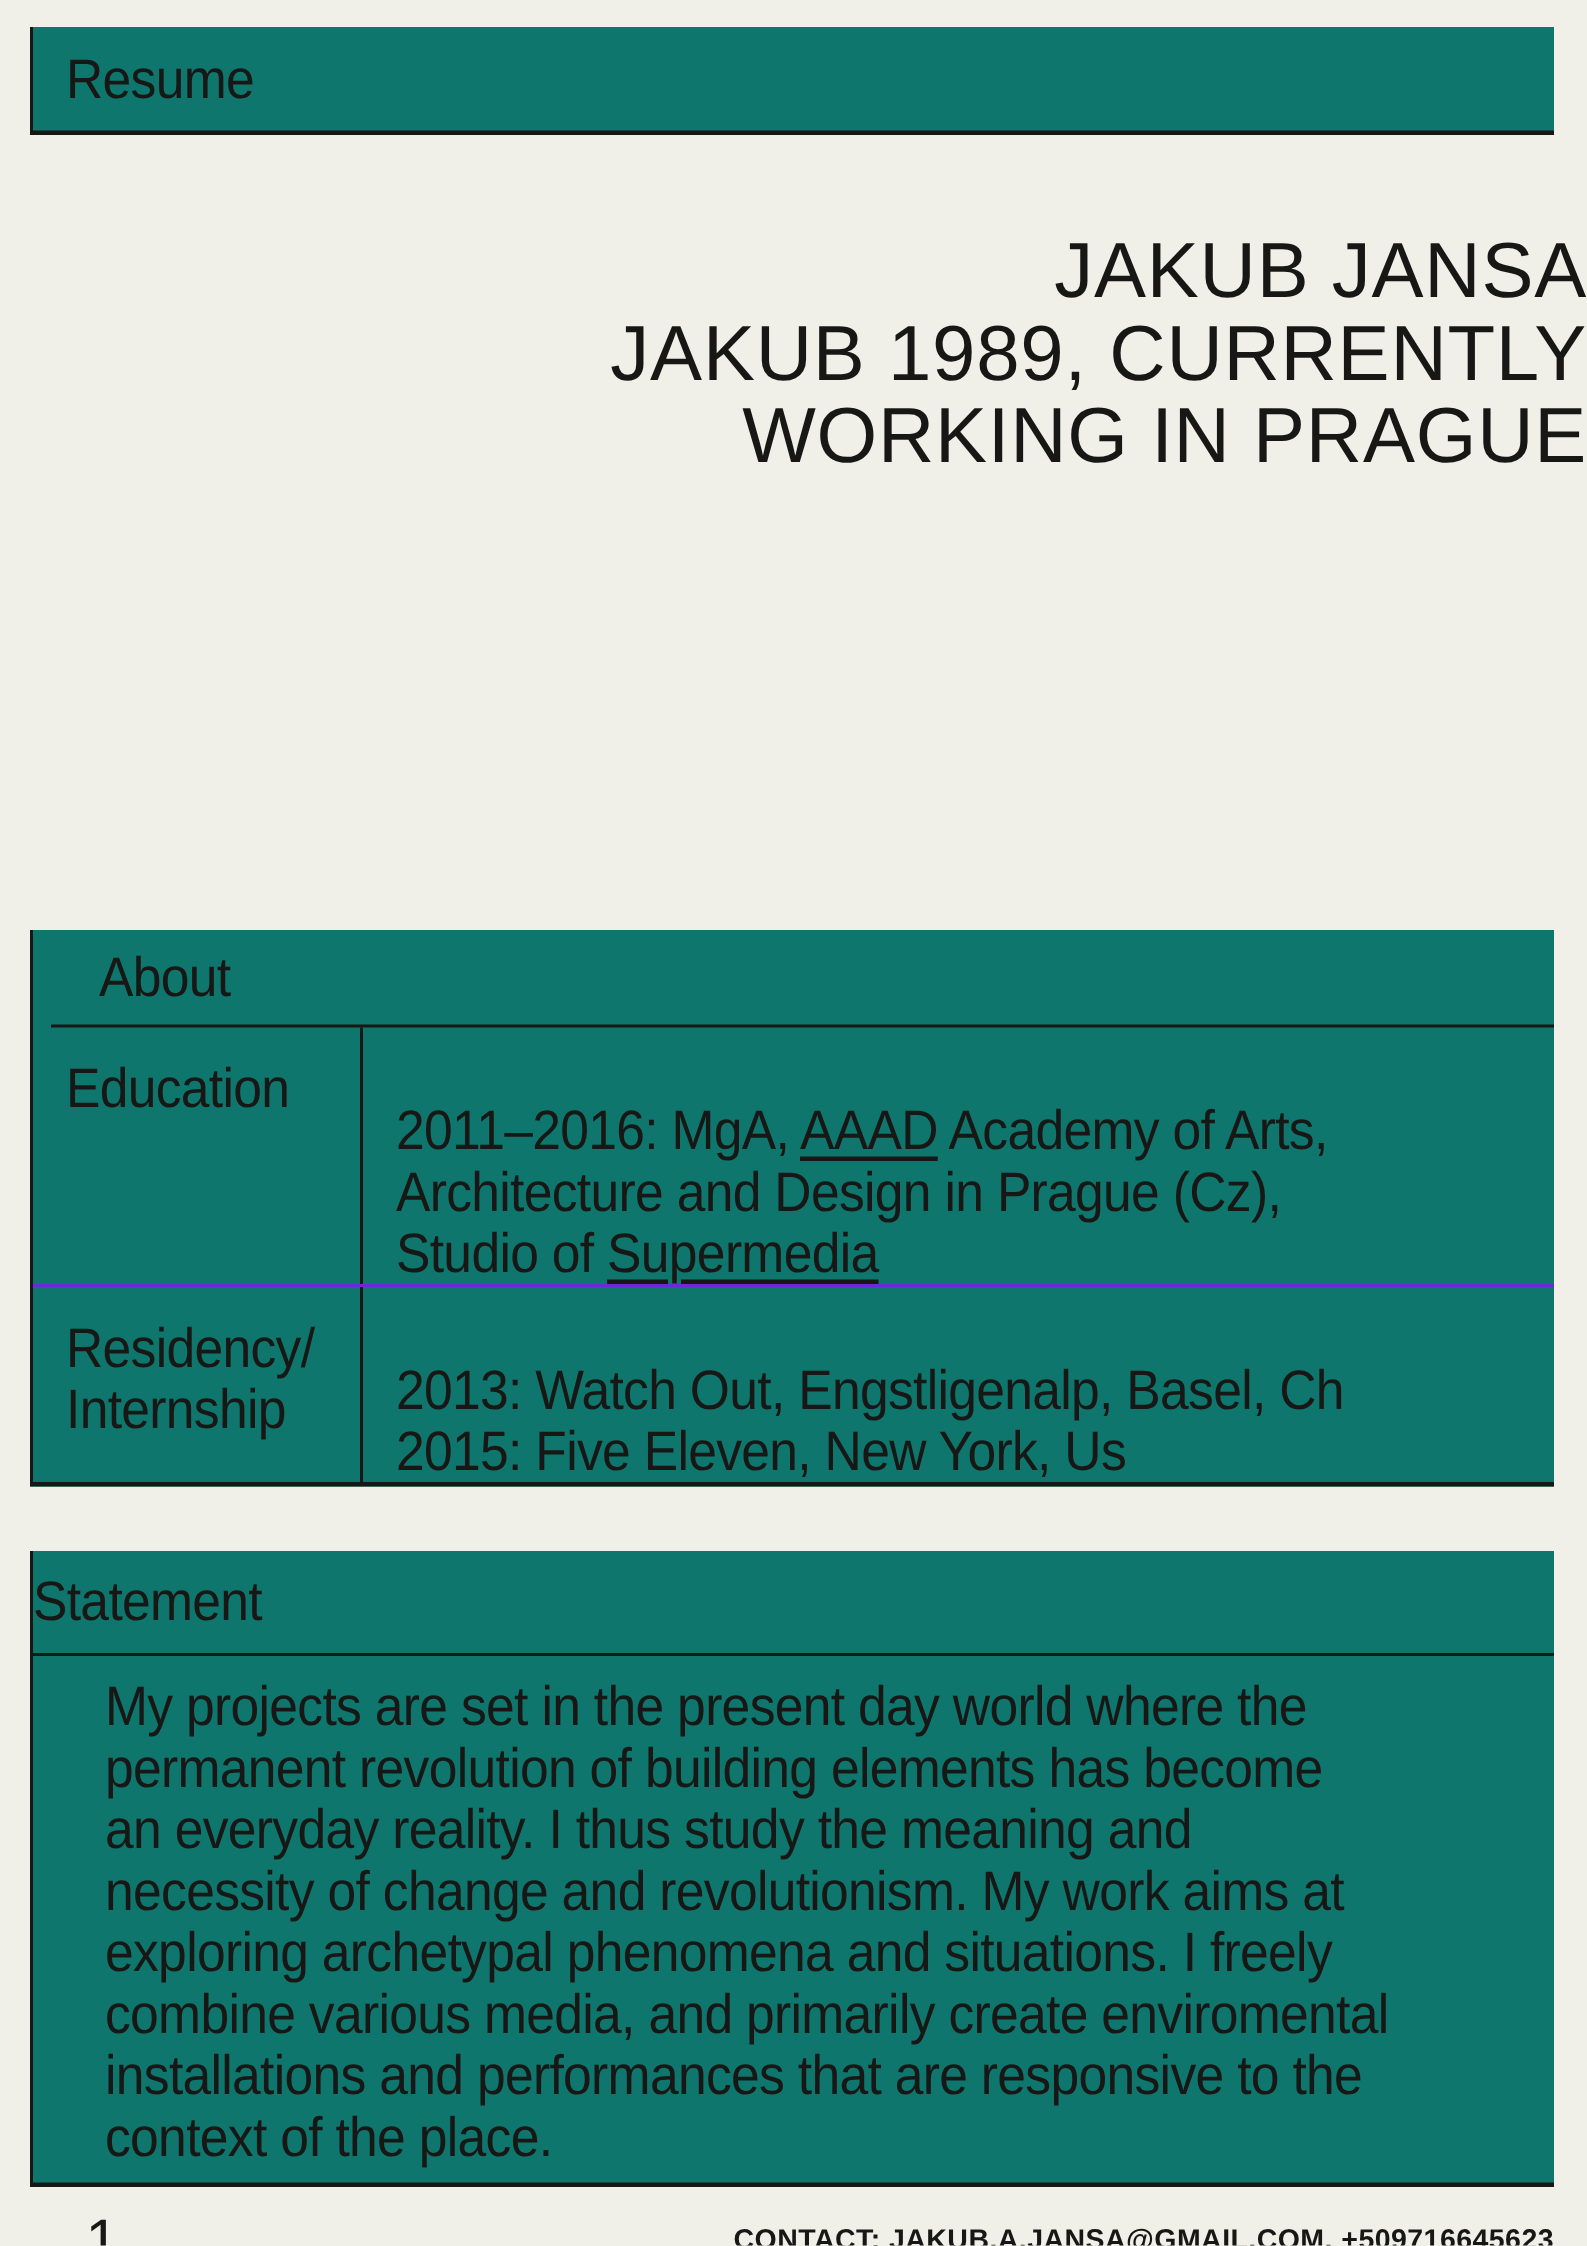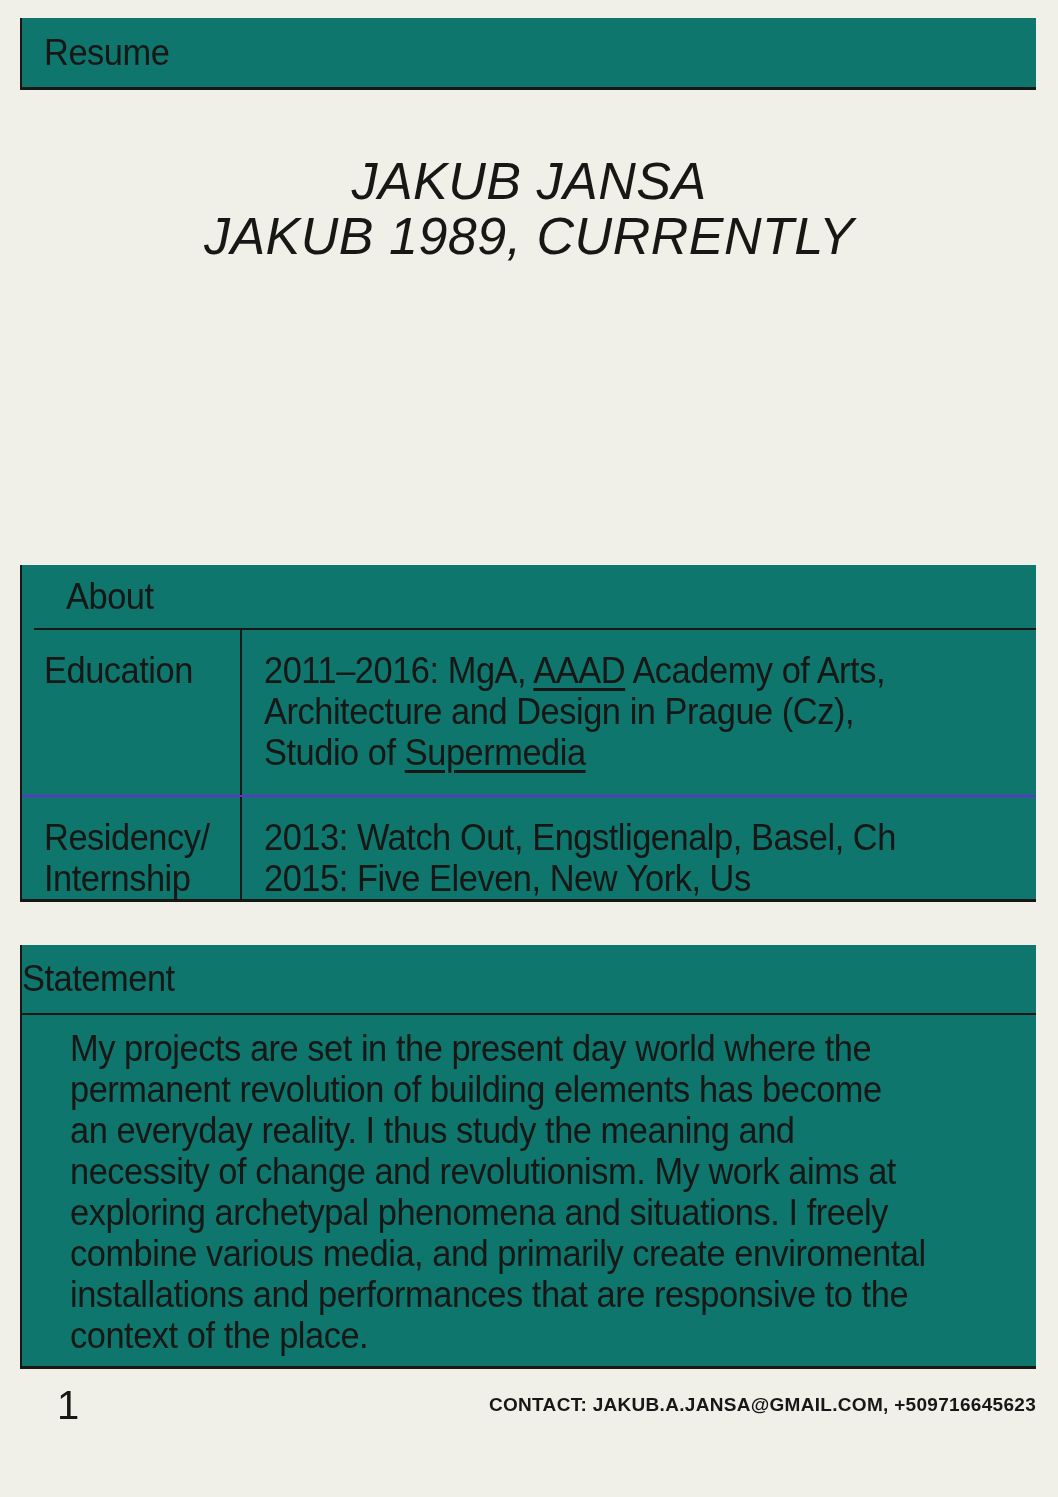--- a/index.html
+++ b/index.html
@@ -46,25 +46,24 @@
     border-bottom: 3px solid #171715;
     display: flex;
     align-items: center;
     padding-left: 22px;
     font-size: 37px;
   }
 
   
   .hero {
     margin-top: 64px;
-    text-align: center;
+    text-align: right;
     font-size: 52px;
     line-height: 55px;
     letter-spacing: 0.5px;
-    font-style: italic;
   }
   .hero-line {
     white-space: nowrap;
   }
 
   
   .panel-about { margin-top: 301px; }
 
   .section-label {
     height: 65px;
@@ -92,20 +91,21 @@
     min-height: 105px;
     border-bottom: 3px solid #171715;
     box-sizing: border-box;
   }
   .term-cell {
     border-right: 2px solid #171715;
     padding: 20px 8px 0 22px;
   }
   .value-cell {
     padding: 20px 14px 0 22px;
+    margin-top: 28px;
   }
 
   a.inline-link, .inline-link {
     color: inherit;
     text-decoration: underline;
     text-decoration-thickness: 2.5px;
     text-underline-offset: 5px;
     cursor: pointer;
   }
 
@@ -153,20 +153,21 @@
 </head>
 <body>
 
 <div class="panel panel-header">
   <span class="cx">Resume</span>
 </div>
 
 <div class="hero">
   <div class="hero-line">JAKUB JANSA</div>
   <div class="hero-line">JAKUB 1989, CURRENTLY</div>
+  <div class="hero-line">WORKING IN PRAGUE</div>
 </div>
 
 <div class="panel panel-about">
   <div class="section-label">
     <span class="cx">About</span>
   </div>
 
   <div class="about-row row-education">
     <div class="term-cell">
       <div class="cx-line">Education</div>

